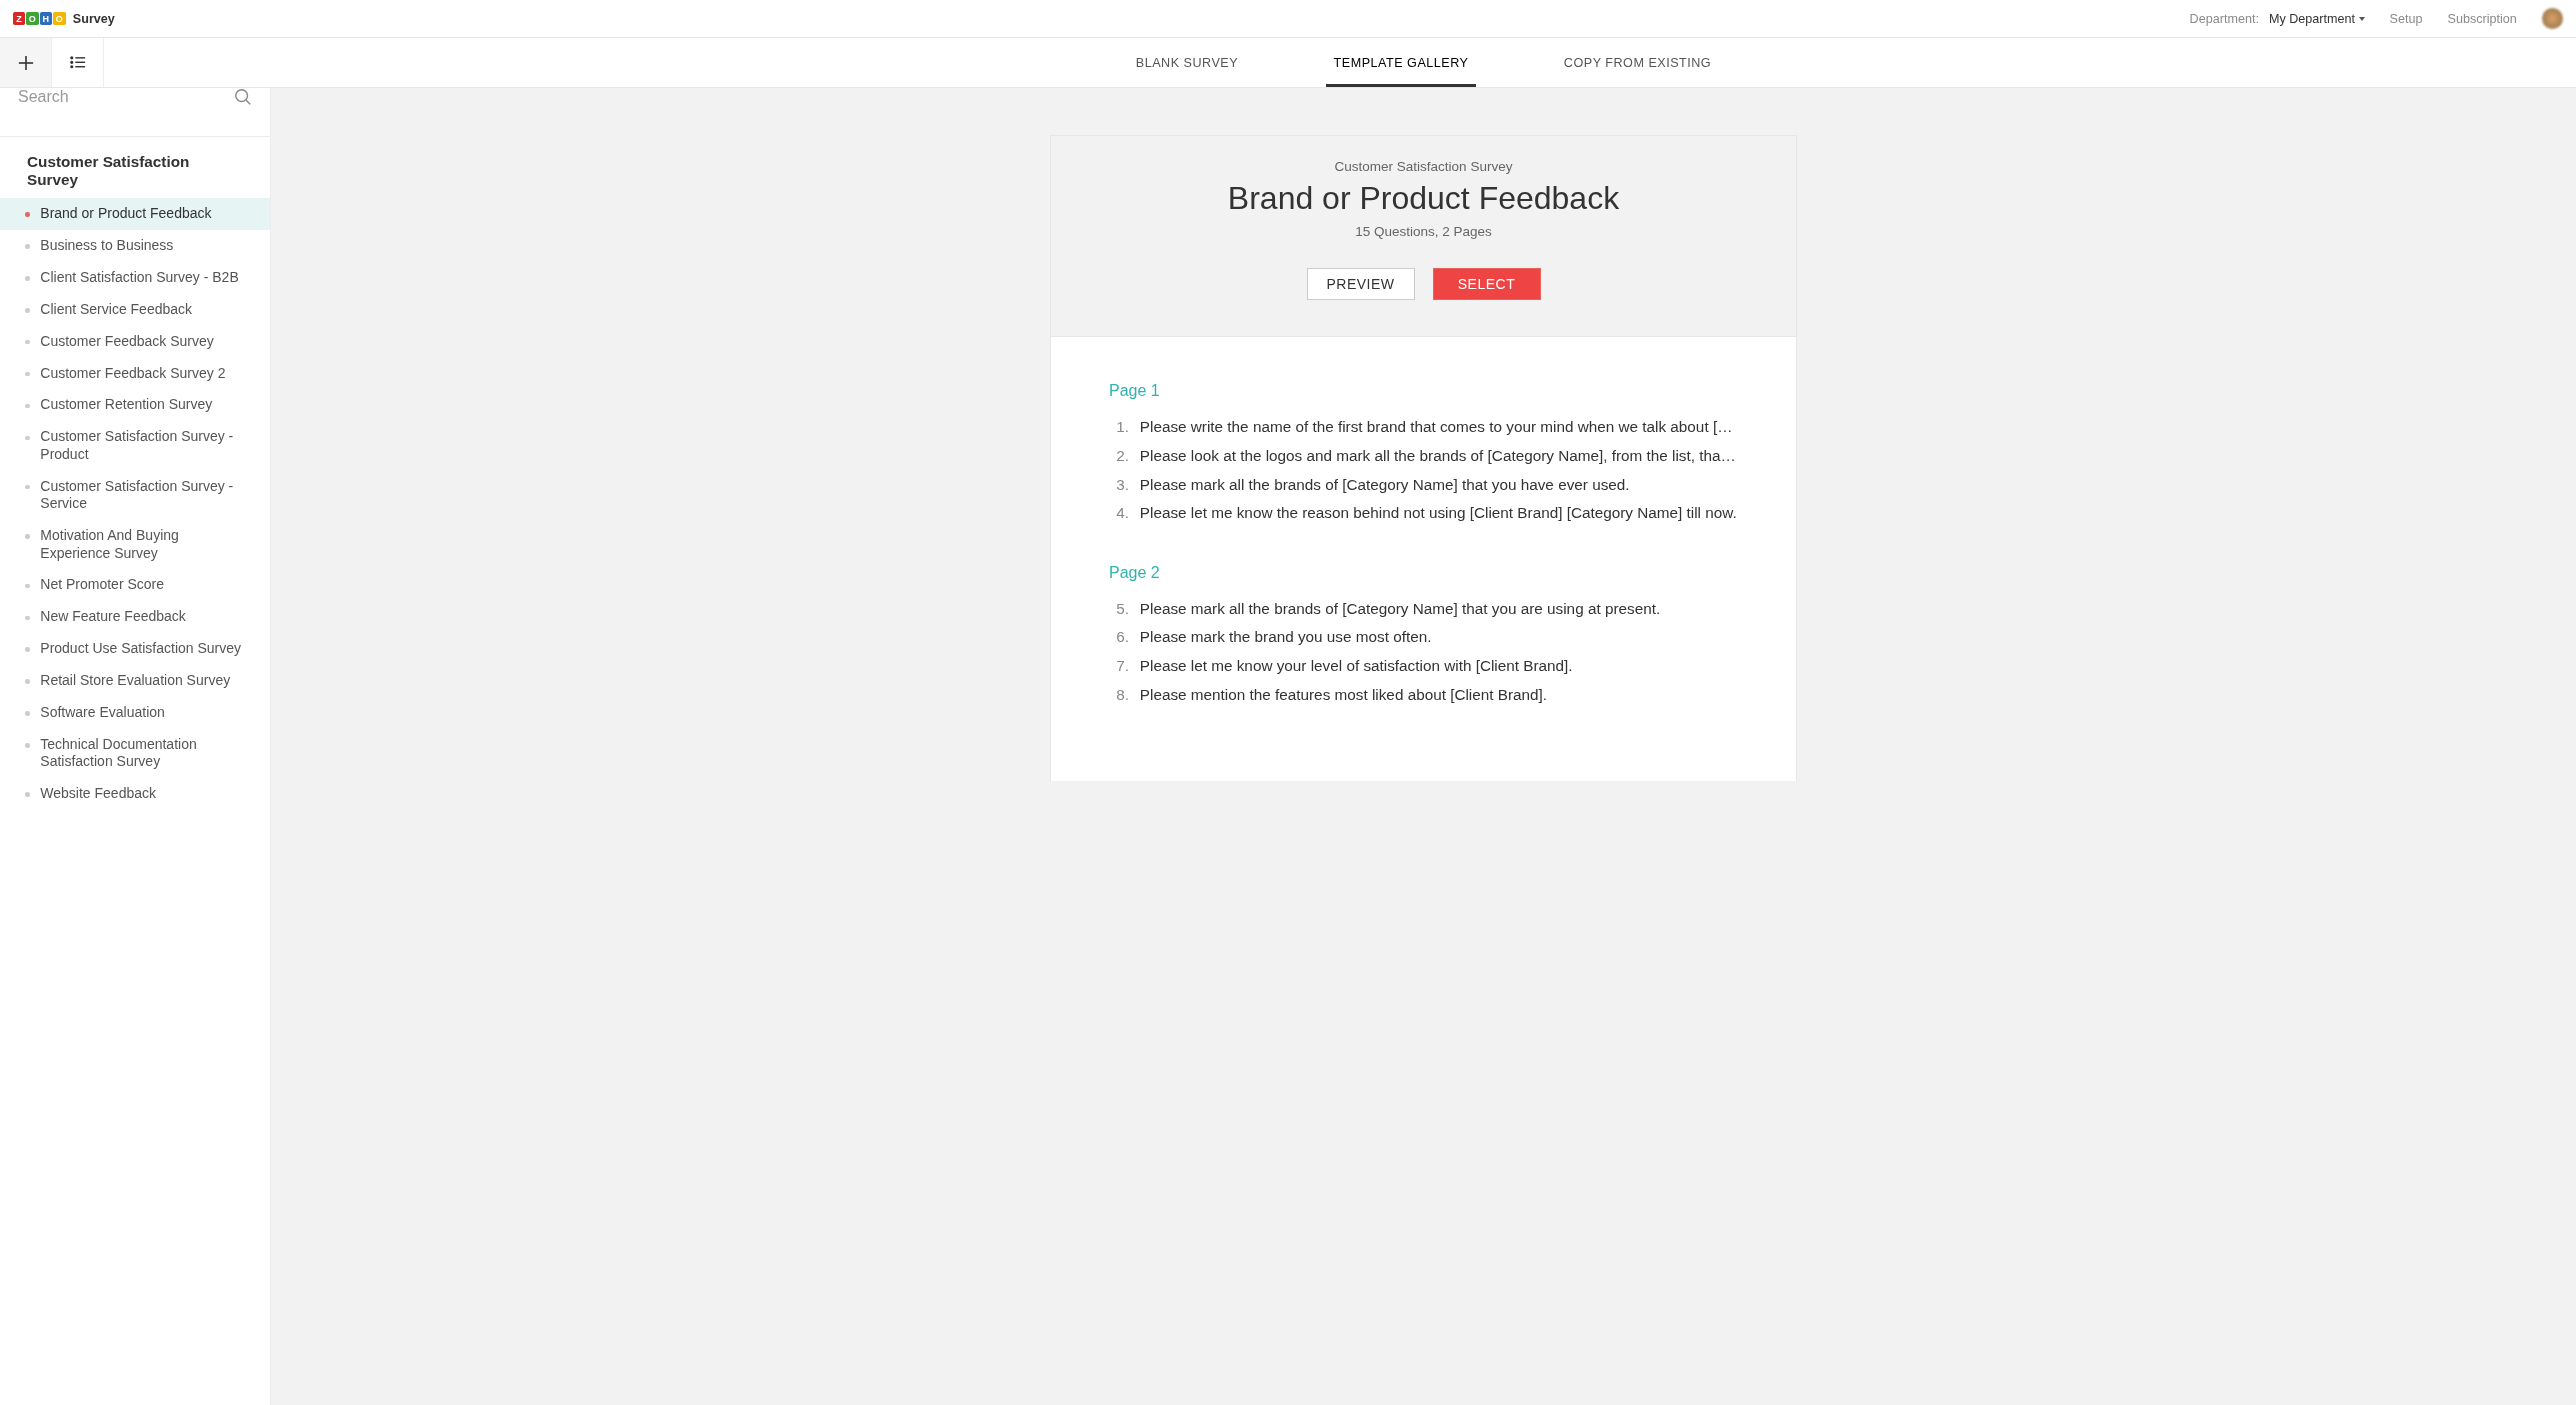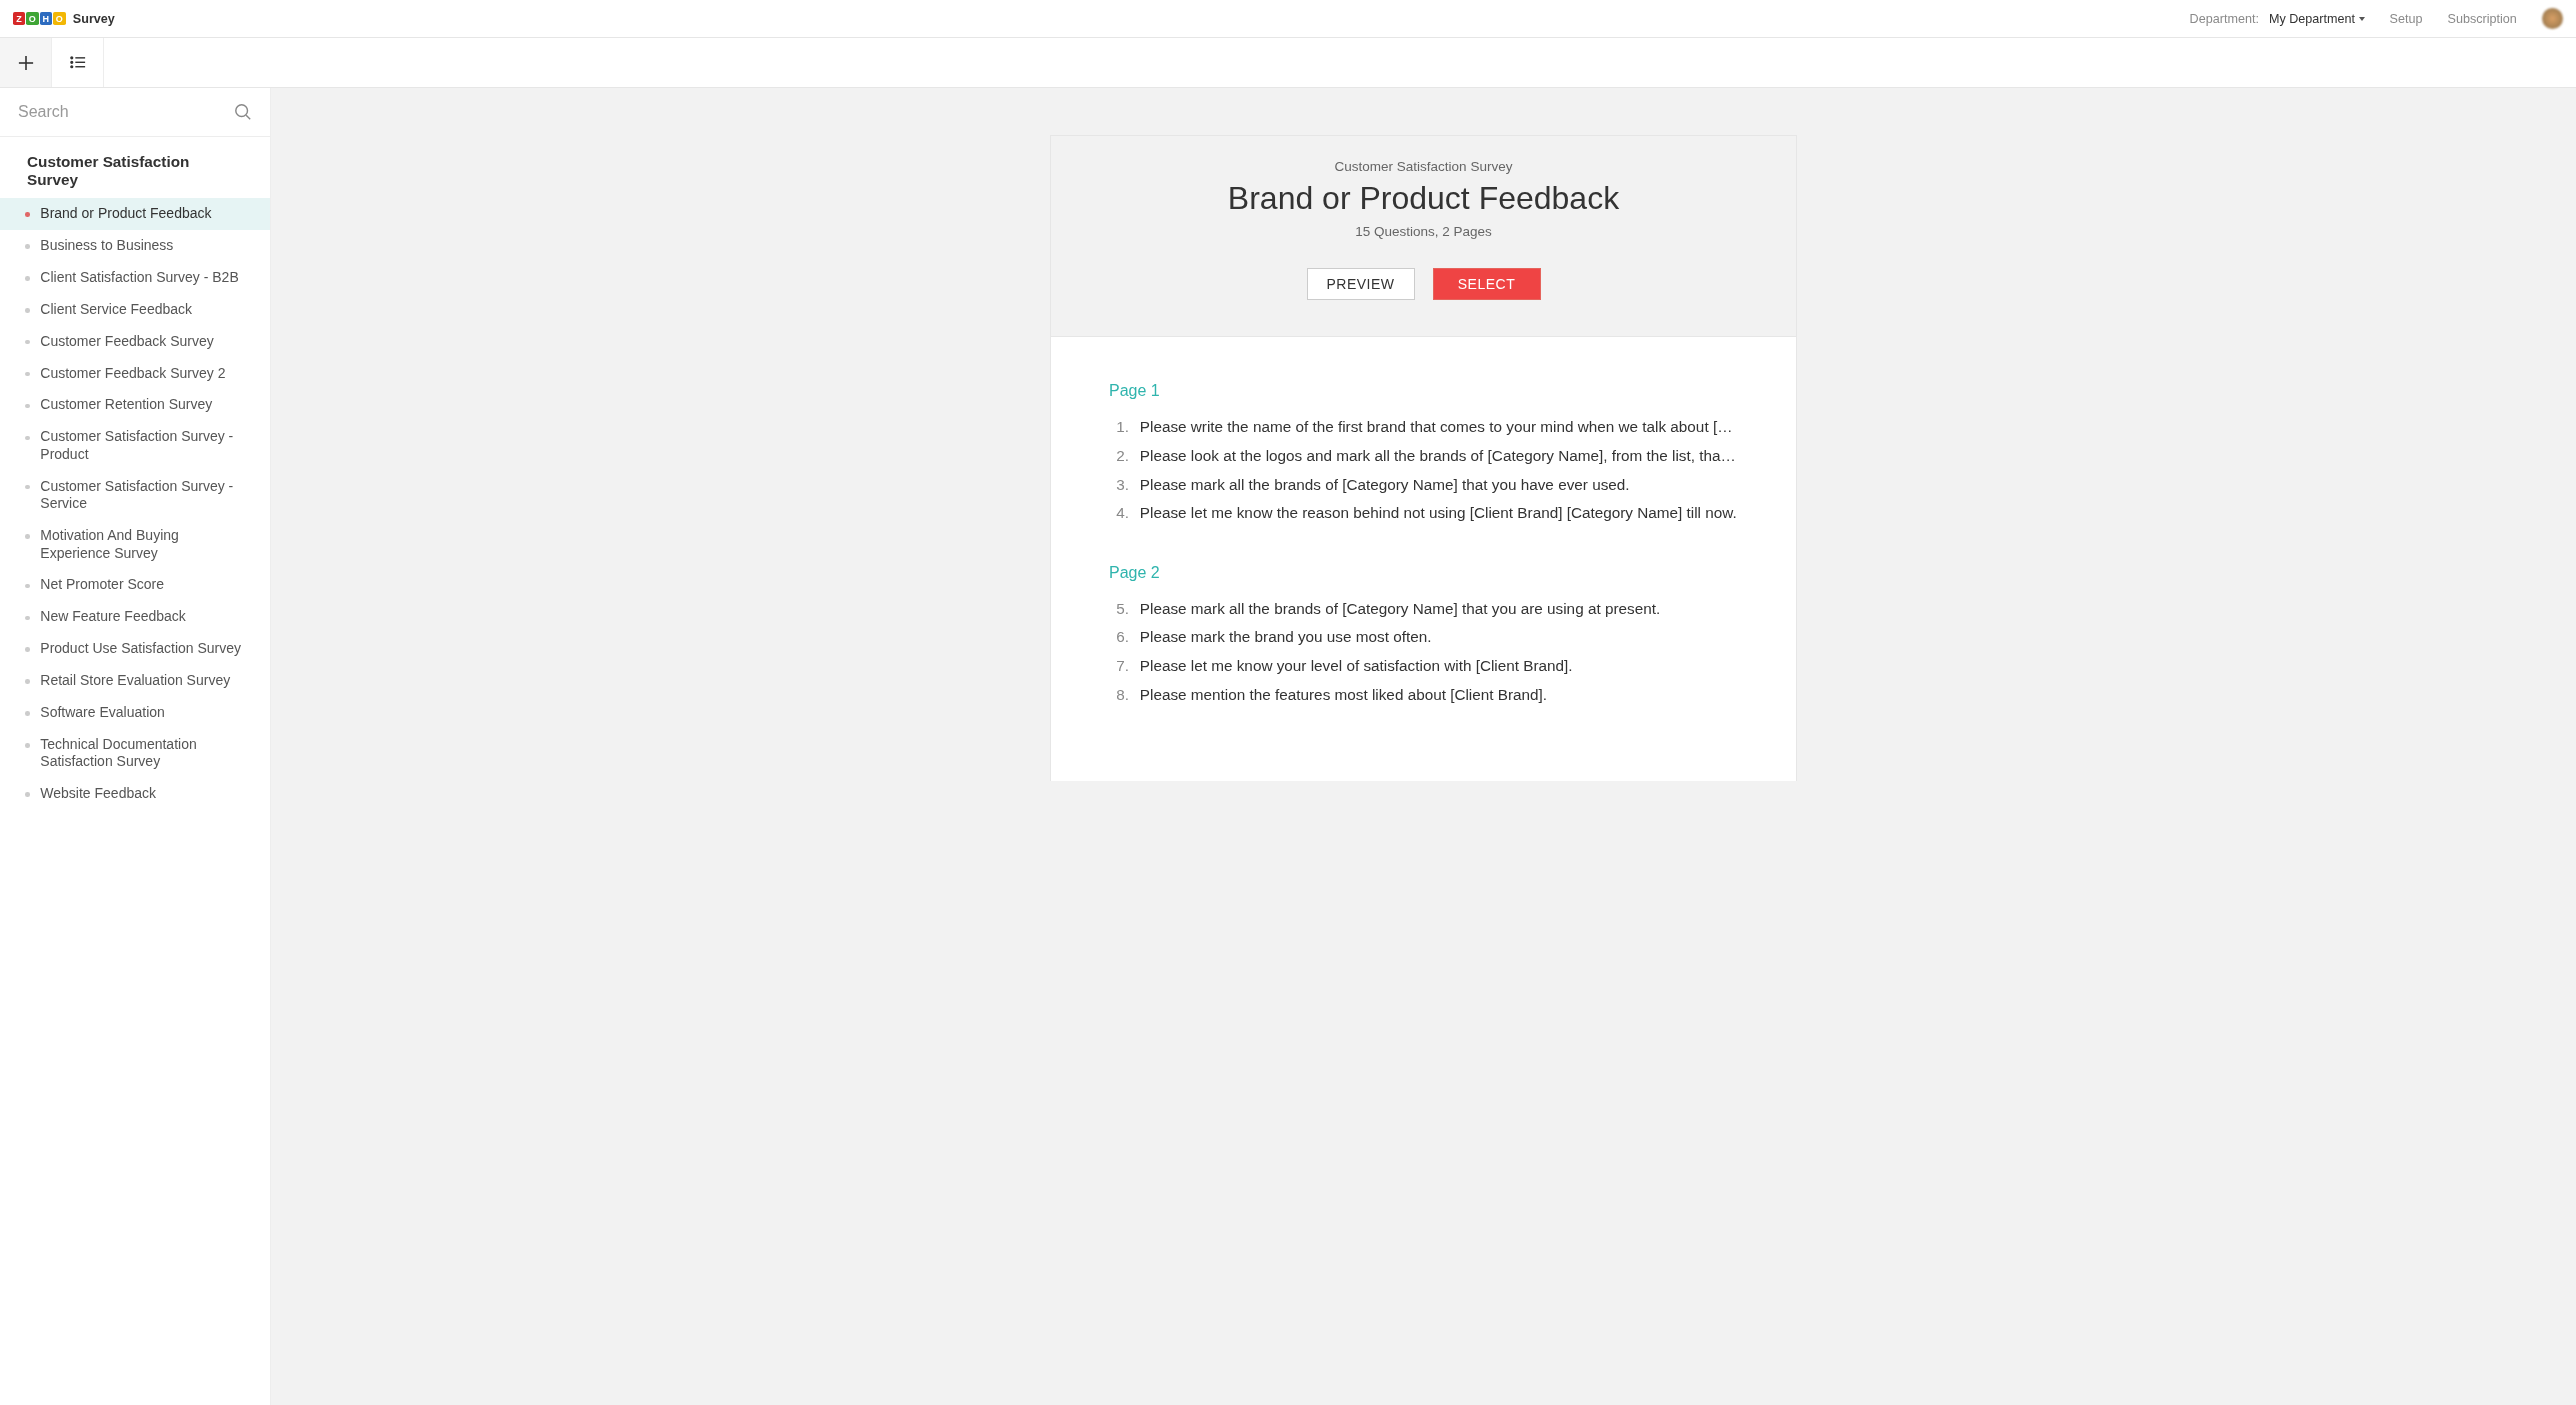--- a/index.html
+++ b/index.html
@@ -92,21 +92,21 @@
       width: 271px;
       flex-shrink: 0;
       border-right: 0.9px solid #ededed;
       display: flex;
       flex-direction: column;
       overflow: hidden;
     }
     .search-row {
       height: 49px;
       display: flex;
-      align-items: center;
+      align-items: flex-start;
       padding: 0 18px;
       justify-content: space-between;
       border-bottom: 0.9px solid #ededed;
     }
     .search-input {
       border: none;
       outline: none;
       font-size: 16px;
       color: #333;
       width: 80%;
@@ -240,20 +240,25 @@
       <svg width="16" height="12.6" viewBox="0 0 18 14" stroke="#333" stroke-width="1.6">
         <circle cx="2" cy="2" r="1" fill="#333"></circle>
           <line x1="6" y1="2" x2="17" y2="2"></line>
         <circle cx="2" cy="7" r="1" fill="#333"></circle>
           <line x1="6" y1="7" x2="17" y2="7"></line>
         <circle cx="2" cy="12" r="1" fill="#333"></circle>
           <line x1="6" y1="12" x2="17" y2="12"></line>
       </svg>
     </div>
   </div>
+  <div class="tabs">
+    <div class="tab">BLANK SURVEY</div>
+    <div class="tab active">TEMPLATE GALLERY</div>
+    <div class="tab">COPY FROM EXISTING</div>
+  </div>
 </div>
 
 <div class="main-area">
 
   <div class="sidebar">
     <div class="search-row">
       <input class="search-input" placeholder="Search" style="">
       <svg class="search-icon" width="18" height="18" viewBox="0 0 20 20" fill="none" stroke-width="1.6">
           <circle cx="8.5" cy="8.5" r="6.5"></circle>
           <line x1="13.5" y1="13.5" x2="18" y2="18"></line>

